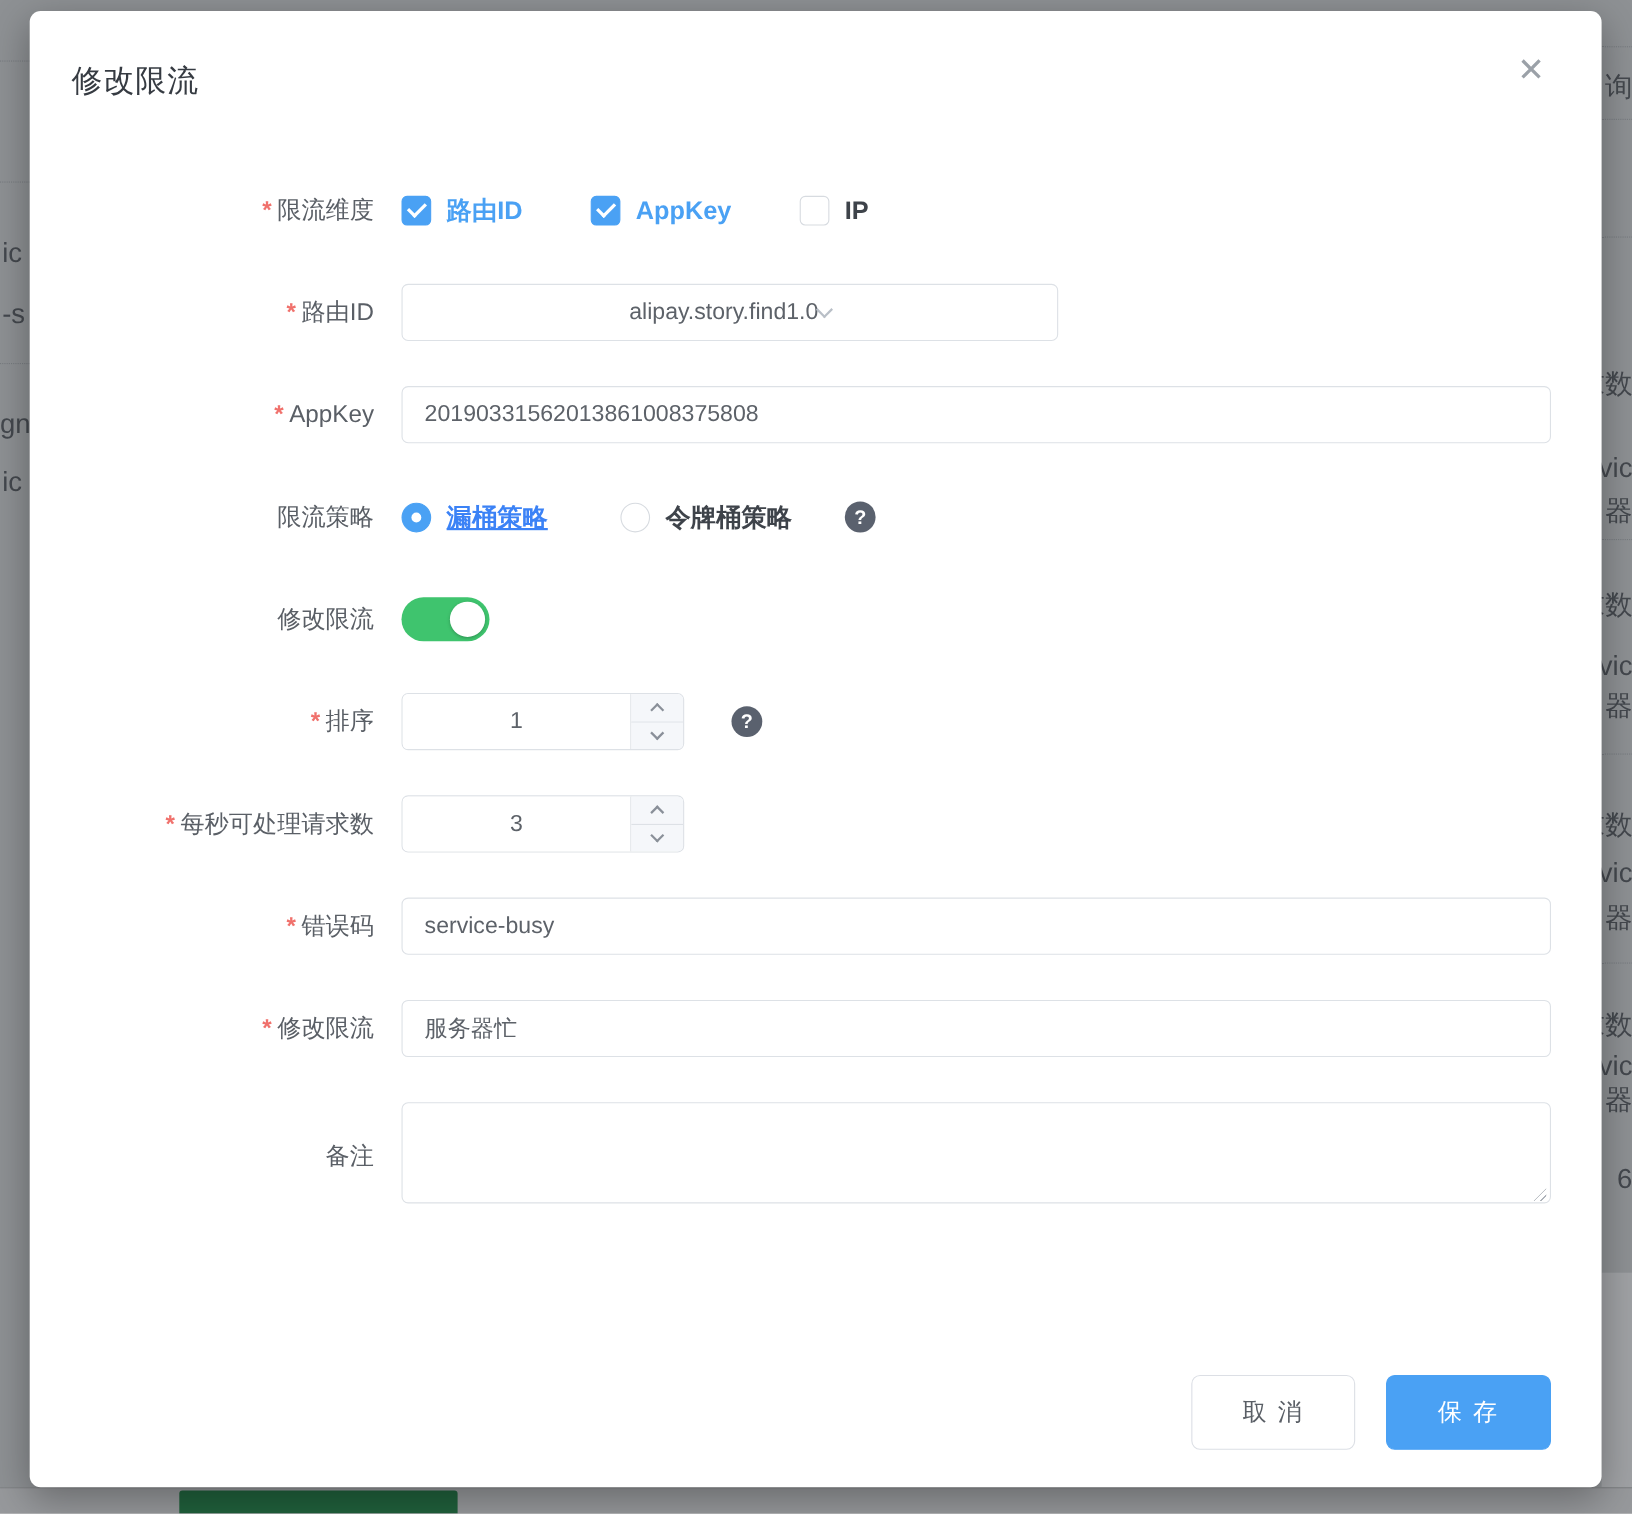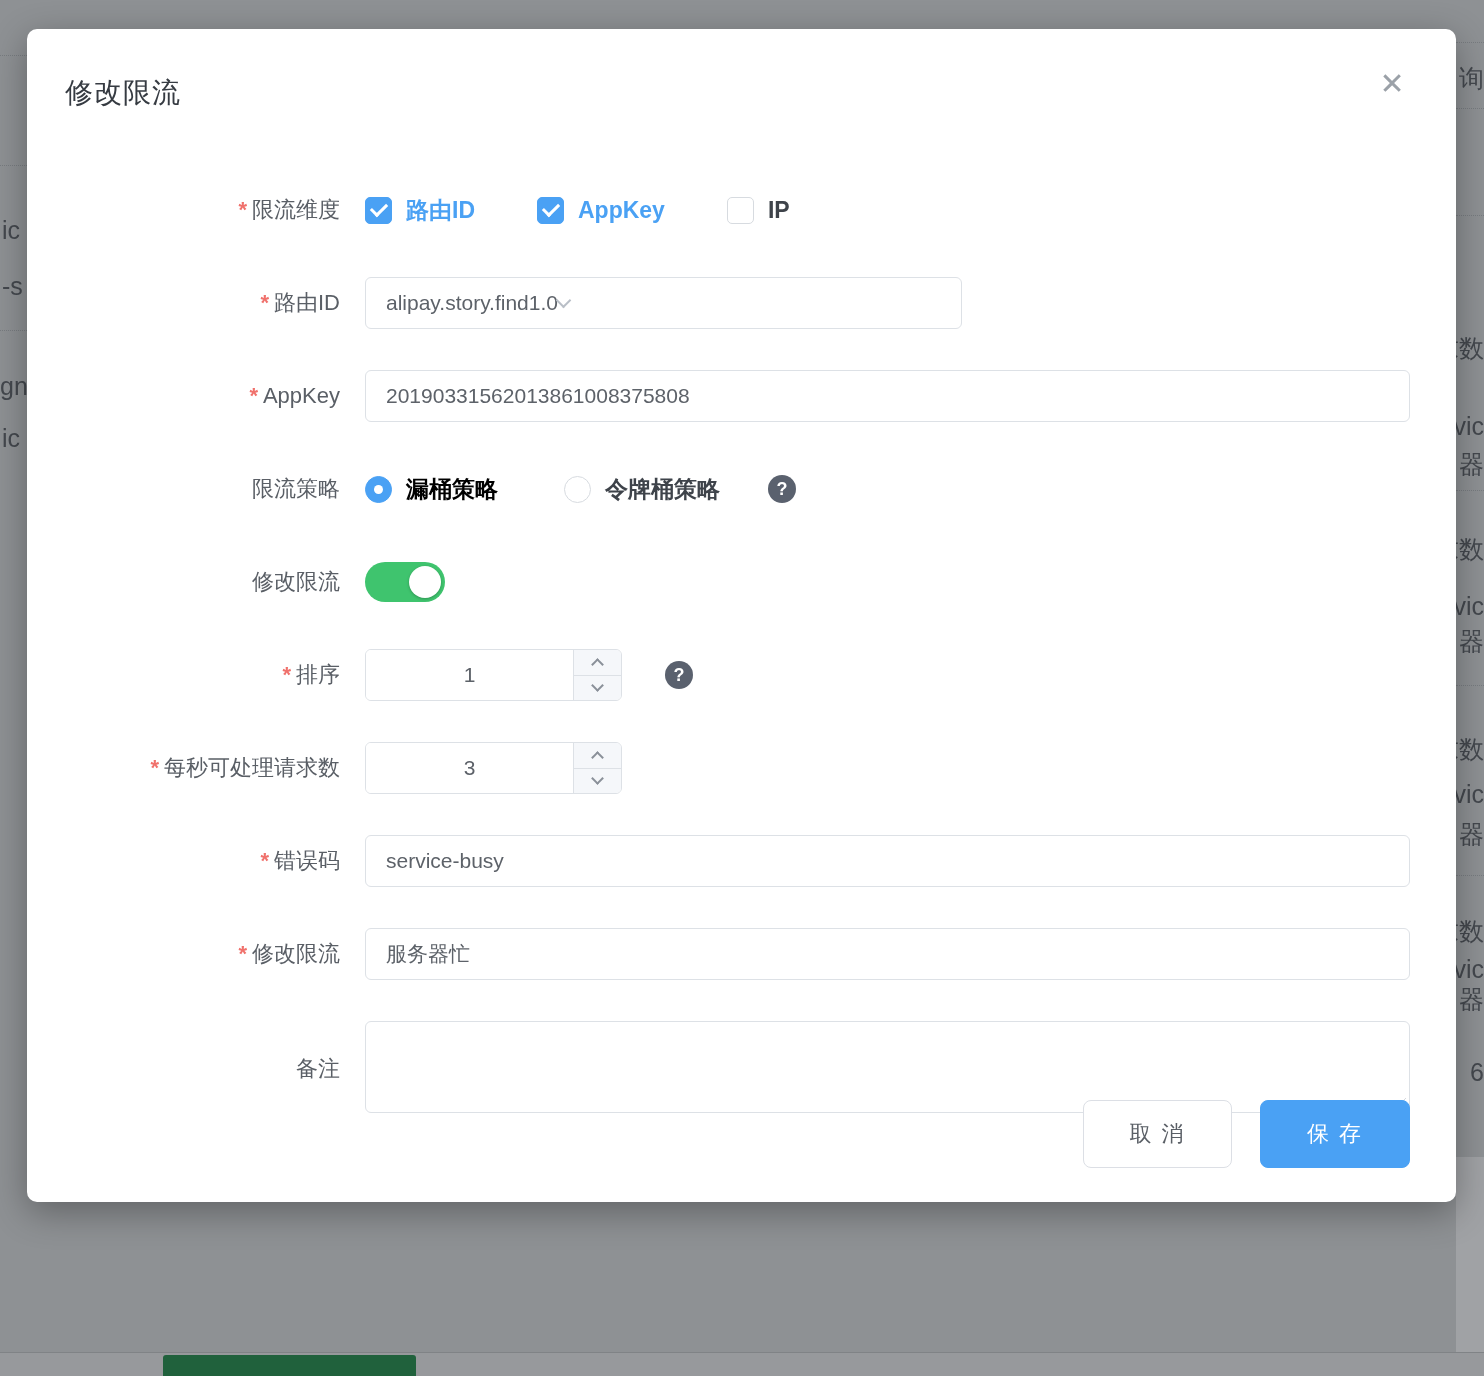--- a/index.html
+++ b/index.html
@@ -13,22 +13,22 @@
     overflow:hidden; display:flex; }
   .frag.right-clip { justify-content:flex-end; }
   .edge-line { position:absolute; border-top:1px dotted #787c80; }
   .light-band { position:absolute; background:#a0a2a5; }
   .bottom-bar { position:absolute; left:0; right:0; bottom:0; height:24px; background:#97999c;
     border-top:1px solid #808386; }
   .green-bar { position:absolute; left:163px; bottom:0; width:253px; height:21px;
     background:#20613c; border-radius:3px 3px 0 0; }
 
   
-  .modal { position:absolute; left:27px; top:10px; width:1429px; height:1173px;
-    background:#ffffff; border-radius:10px; box-shadow:0 10px 36px rgba(0,0,0,.32);margin-top:19px; }
+  .modal { position:absolute; left:27px; top:10px; width:1429px; height:1342px;
+    background:#ffffff; border-radius:10px; box-shadow:0 10px 36px rgba(0,0,0,.32); }
   .modal-title { position:absolute; left:38px; top:45px; font-size:28px; font-weight:500;
     color:#363b42; letter-spacing:1px; }
   .close-btn { position:absolute; right:44px; top:34px; width:40px; height:40px;
     display:flex; align-items:center; justify-content:center;
     font-size:30px; color:#9ba1a8; cursor:pointer; font-weight:300; }
 
   .form { position:absolute; left:0; top:155px; width:100%; }
   .row { display:flex; align-items:center; margin-bottom:41px; min-height:52px; }
   .row.top-align { align-items:center; }
   .lbl { width:313px; flex:0 0 313px; text-align:right; font-size:22px; font-weight:400;
@@ -44,34 +44,34 @@
   .cb-box.checked::after { content:""; width:7px; height:13px; margin-bottom:4px;
     border-right:3px solid #fff; border-bottom:3px solid #fff; transform:rotate(45deg); }
   .cb-label { margin-left:14px; font-size:23px; font-weight:600; color:#3e434a; }
   .cb-label.on { color:#4aa1f4; }
 
   
   .tbox { height:52px; border:1px solid #dde1e6; border-radius:6px; background:#fff;
     font-size:21px; color:#5d6269; padding:0 20px; outline:none;
     font-family:"Liberation Sans","DejaVu Sans",sans-serif; }
   .wide { width:1045px; }
-  .select { width:597px; display:flex; align-items:center; justify-content:flex-start;
+  .select { width:597px; display:flex; align-items:center; justify-content:center;
     cursor:pointer; }
   .chev { display:inline-block; width:11px; height:11px; border-left:2px solid #b9bfc7;
     border-top:2px solid #b9bfc7; }
   .chev.down { transform:rotate(225deg); margin-top:-6px; }
 
   
   .radio-group { display:flex; align-items:center; margin-right:66px; cursor:pointer; }
   .radio { width:27px; height:27px; border-radius:50%; border:1px solid #d7dbe0; background:#fff;
     display:flex; align-items:center; justify-content:center; }
   .radio.sel { background:#4aa1f4; border-color:#4aa1f4; }
   .radio.sel::after { content:""; width:9px; height:9px; border-radius:50%; background:#fff; }
   .radio-label { margin-left:14px; font-size:23px; font-weight:600; color:#3e434a; }
-  .radio-label.on { color:#000000; }
+  .radio-label.on { color:#3b82f6;text-decoration:underline; }
 
   .help { width:28px; height:28px; border-radius:50%; background:#5a616e; color:#fff;
     font-size:18px; font-weight:700; display:flex; align-items:center; justify-content:center;
     cursor:pointer; }
 
   
   .toggle { width:80px; height:40px; border-radius:20px; background:#3fc46e; position:relative;
     cursor:pointer; }
   .toggle .knob { position:absolute; top:4px; right:4px; width:32px; height:32px;
     border-radius:50%; background:#fff; box-shadow:0 1px 3px rgba(0,0,0,.25); }

